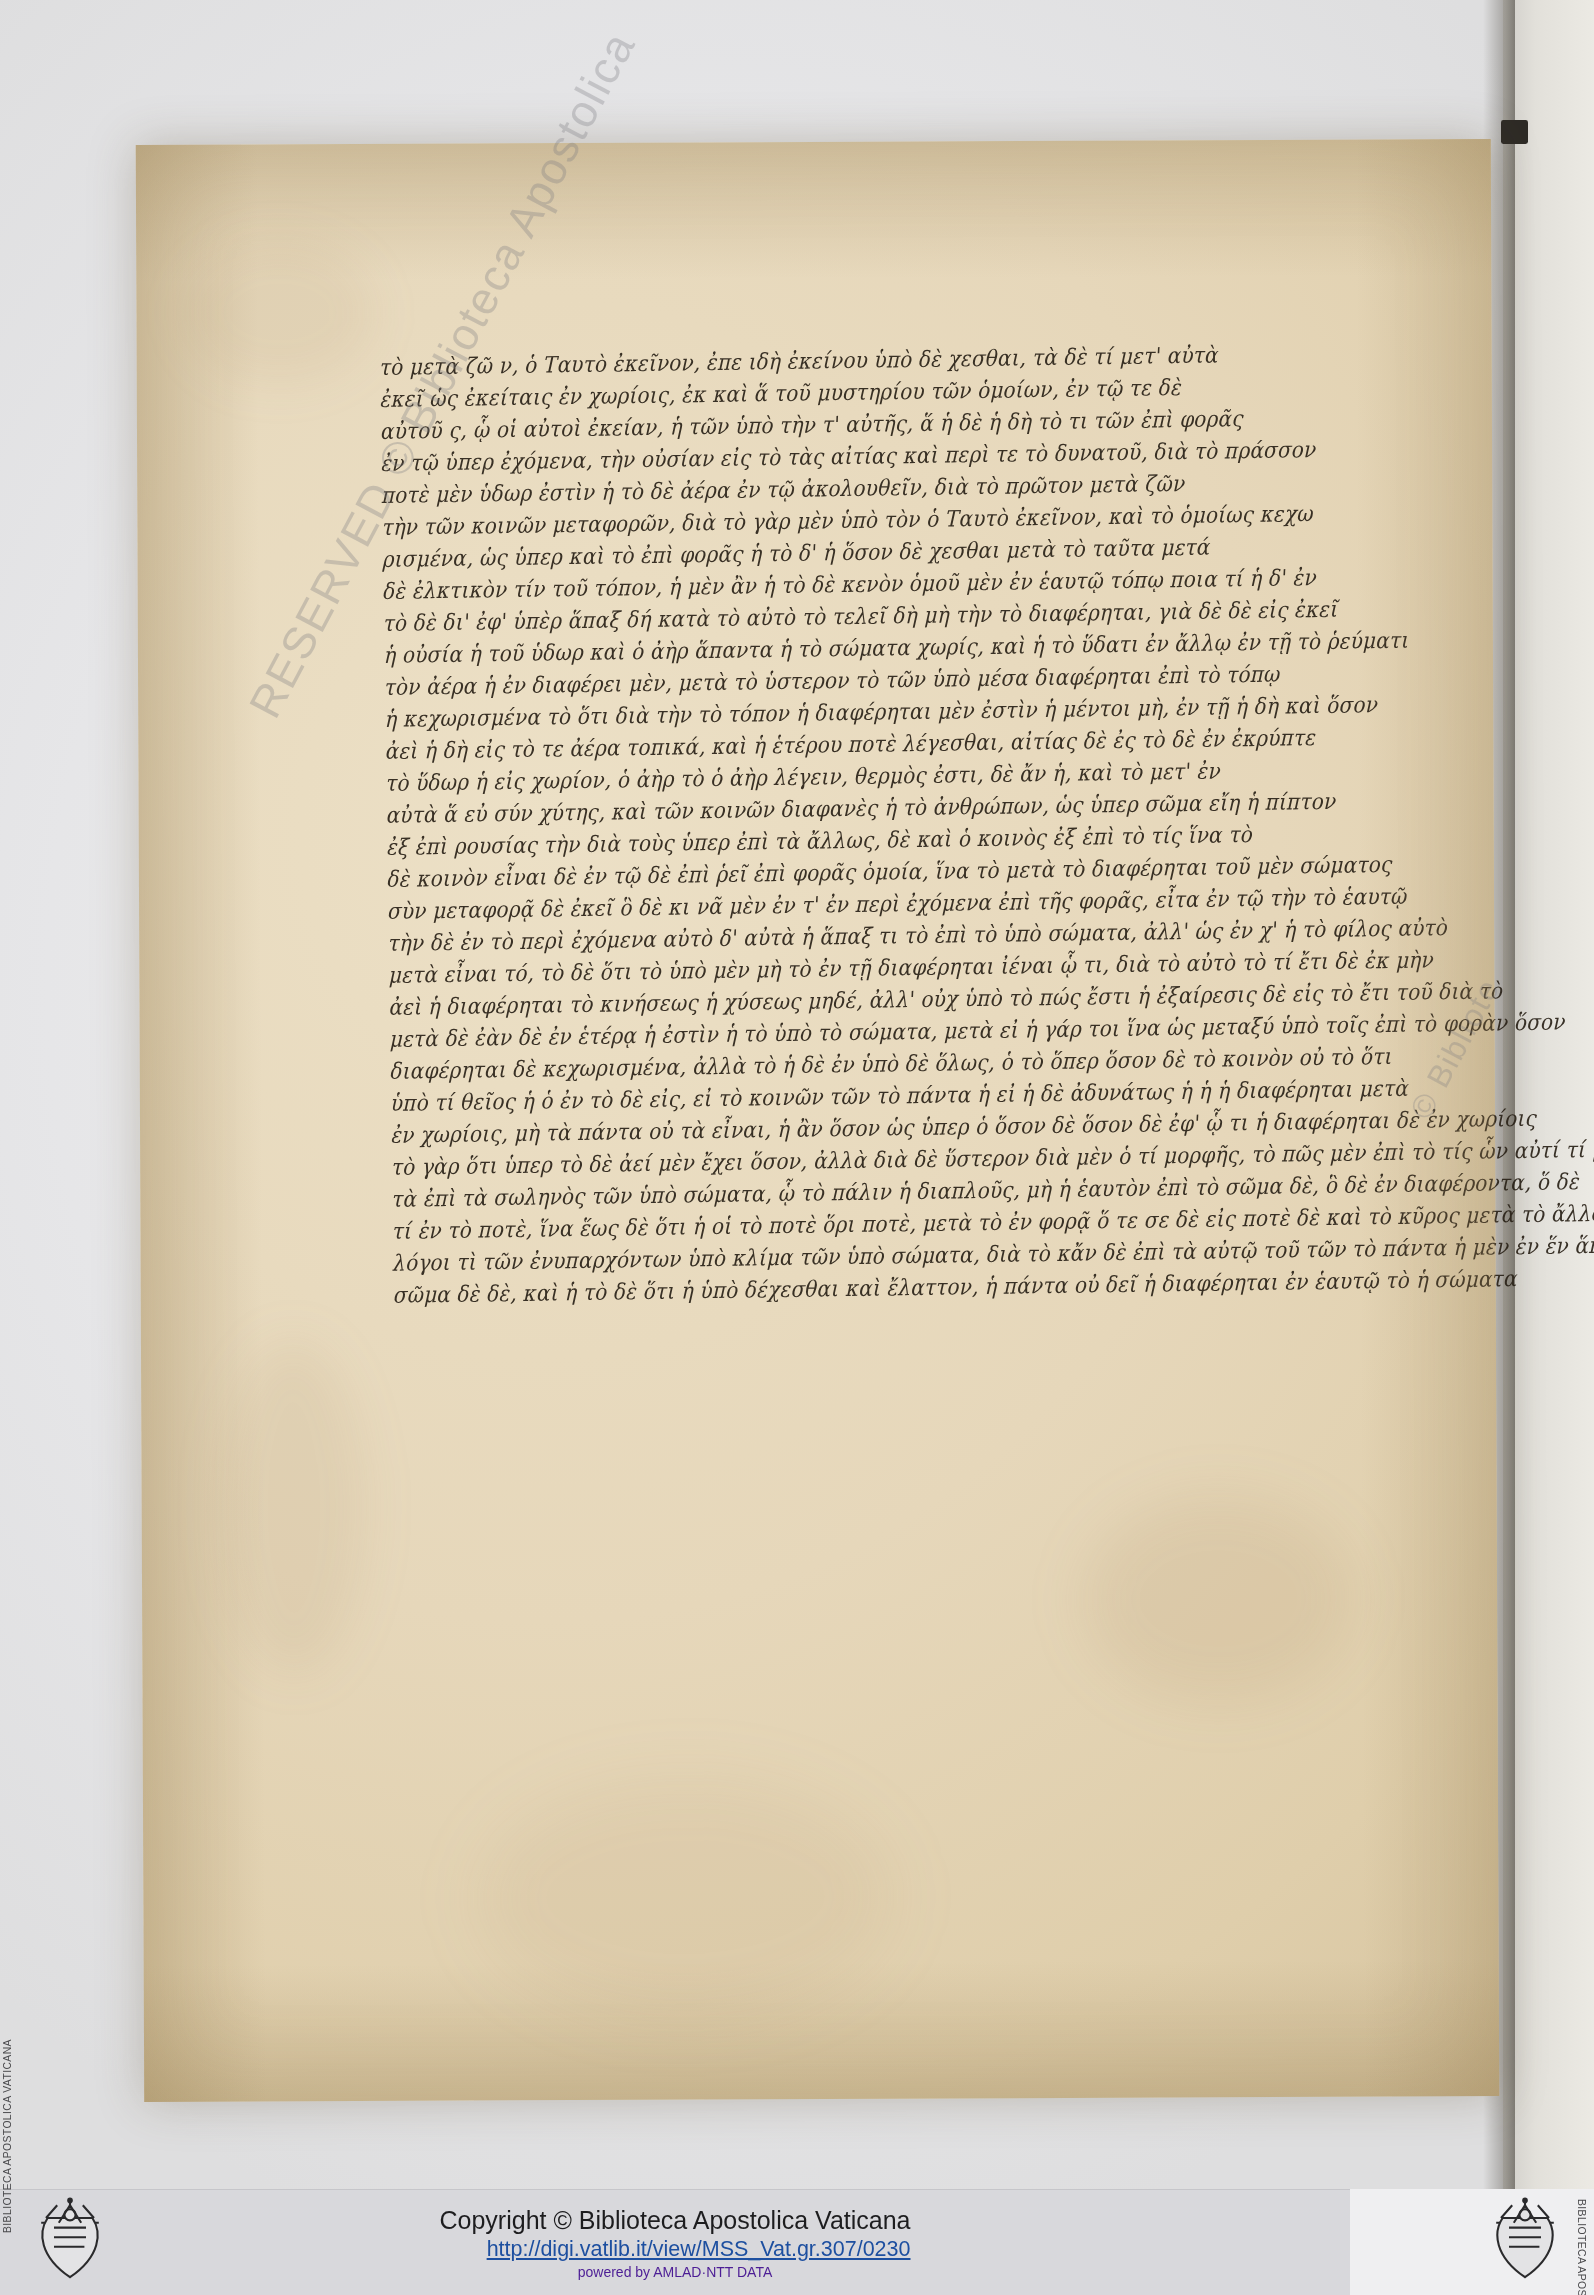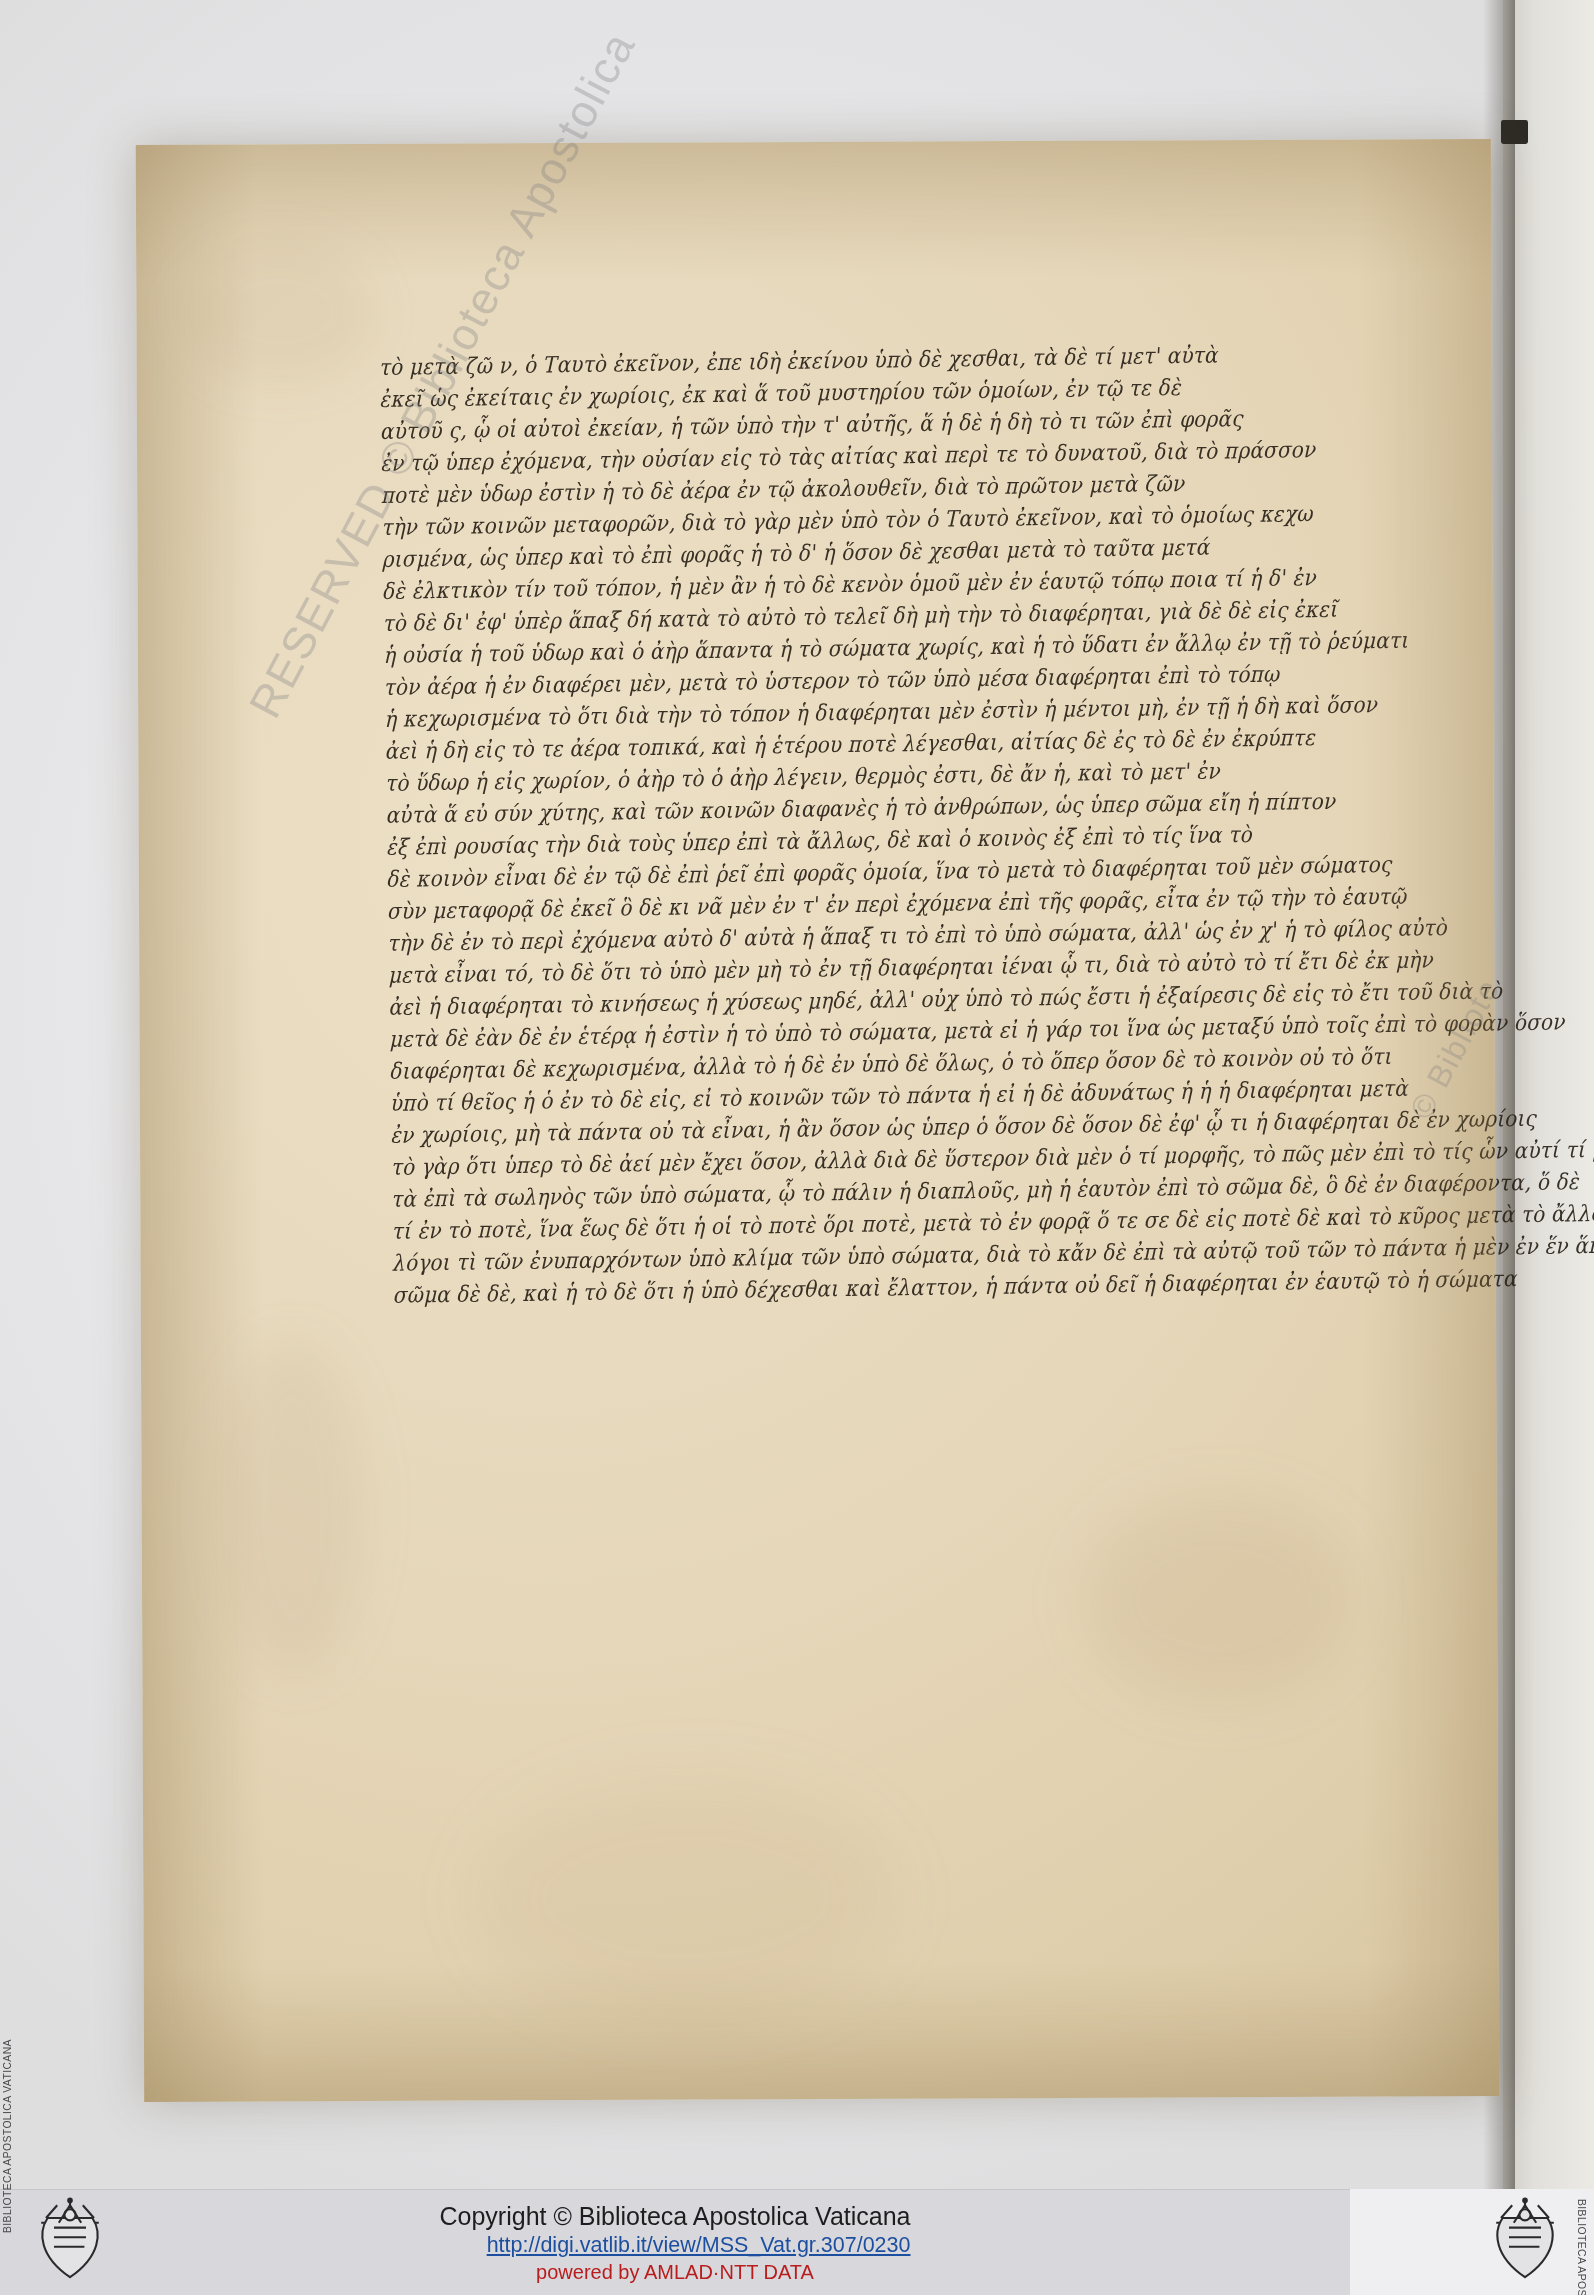--- a/index.html
+++ b/index.html
@@ -181,22 +181,22 @@
     font-size: 25px;
     color: #1d1d1f;
   }
   #url-line {
     font-size: 21.5px;
     color: #1d4fa0;
     text-decoration: underline;
     text-align: right;
   }
   #powered-line {
-    font-size: 20px;
-    color: #b91c1c;
+    font-size: 14px;
+    color: #4c1d95;
   }
 
   
   .emblem {
     position: absolute;
     top: 2194px;
     width: 96px;
     height: 96px;
   }
   #emblem-left { left: 22px; }

